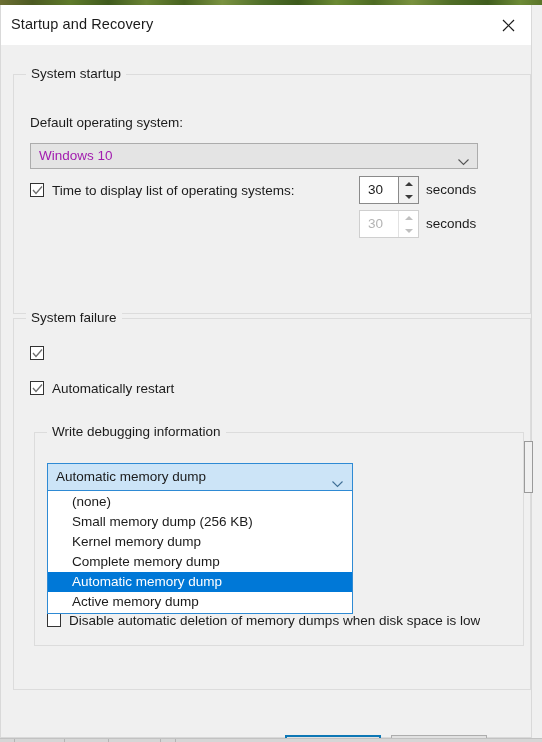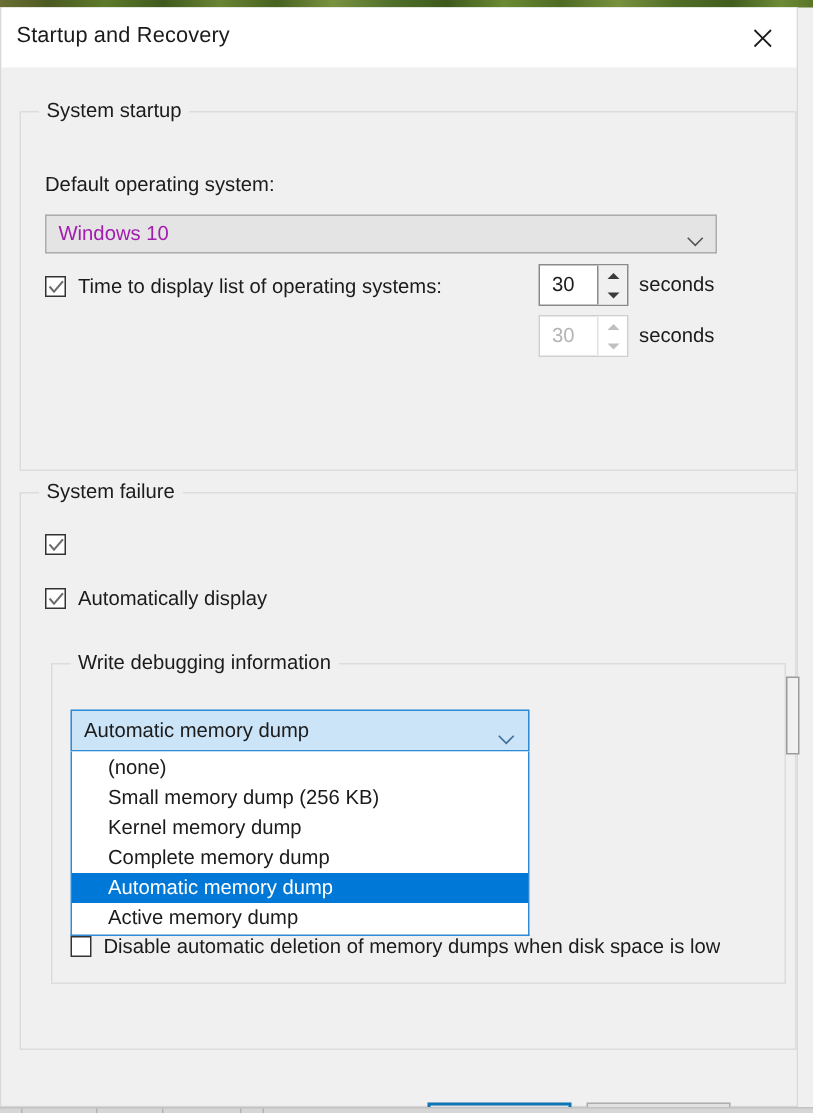--- a/index.html
+++ b/index.html
@@ -91,21 +91,21 @@
     position: absolute;
     top: -9px; left: 12px;
     padding: 0 5px;
     background: #f0f0f0;
     font-size: 13.5px;
     color: #1b1b1b;
     white-space: nowrap;
   }
 
   #group-system-startup { left: 12px; top: 28px; width: 518px; height: 240px; }
-  #group-system-failure { left: 12px; top: 282px; width: 518px; height: 372px; }
+  #group-system-failure { left: 12px; top: 272px; width: 518px; height: 372px; }
   #group-write-debug    { left: 20px; top: 113px; width: 490px; height: 214px; }
 
   
   .field-label {
     position: absolute;
     font-size: 13.5px;
     color: #1b1b1b;
     white-space: nowrap;
   }
 
@@ -127,21 +127,20 @@
   }
   .combo-default-os .combo-arrow {
     position: absolute;
     right: 8px; top: 8px;
   }
 
   
   .checkbox-row {
     position: absolute;
     display: flex;
-    align-items: center;
     white-space: nowrap;
   }
   .cb-box {
     width: 14px; height: 14px;
     border: 1px solid #333333;
     background: #ffffff;
     flex: 0 0 auto;
     position: relative;
     cursor: default;
   }
@@ -380,21 +379,21 @@
             </svg>
           </span>
         </div>
 
         <div class="checkbox-row" style="left:16px; top:62px;">
           <span class="cb-box">
             <svg width="11" height="11" viewBox="0 0 11 11">
               <polyline points="1,5 4,8.5 10,1.5" fill="none" stroke="#6e6e6e" stroke-width="1.3"></polyline>
             </svg>
           </span>
-          <span class="cb-label">Automatically display</span>
+          <span class="cb-label">Automatically restart</span>
         </div>
 
         <div class="groupbox" id="group-write-debug">
           <div class="group-legend">Write debugging information</div>
 
           <div class="checkbox-row" id="cb-disable-deletion" style="left:12px; top:180px;">
             <span class="cb-box"></span>
             <span class="cb-label clipped" style="max-width:460px;">Disable automatic deletion of memory dumps when disk space is low</span>
           </div>
 

